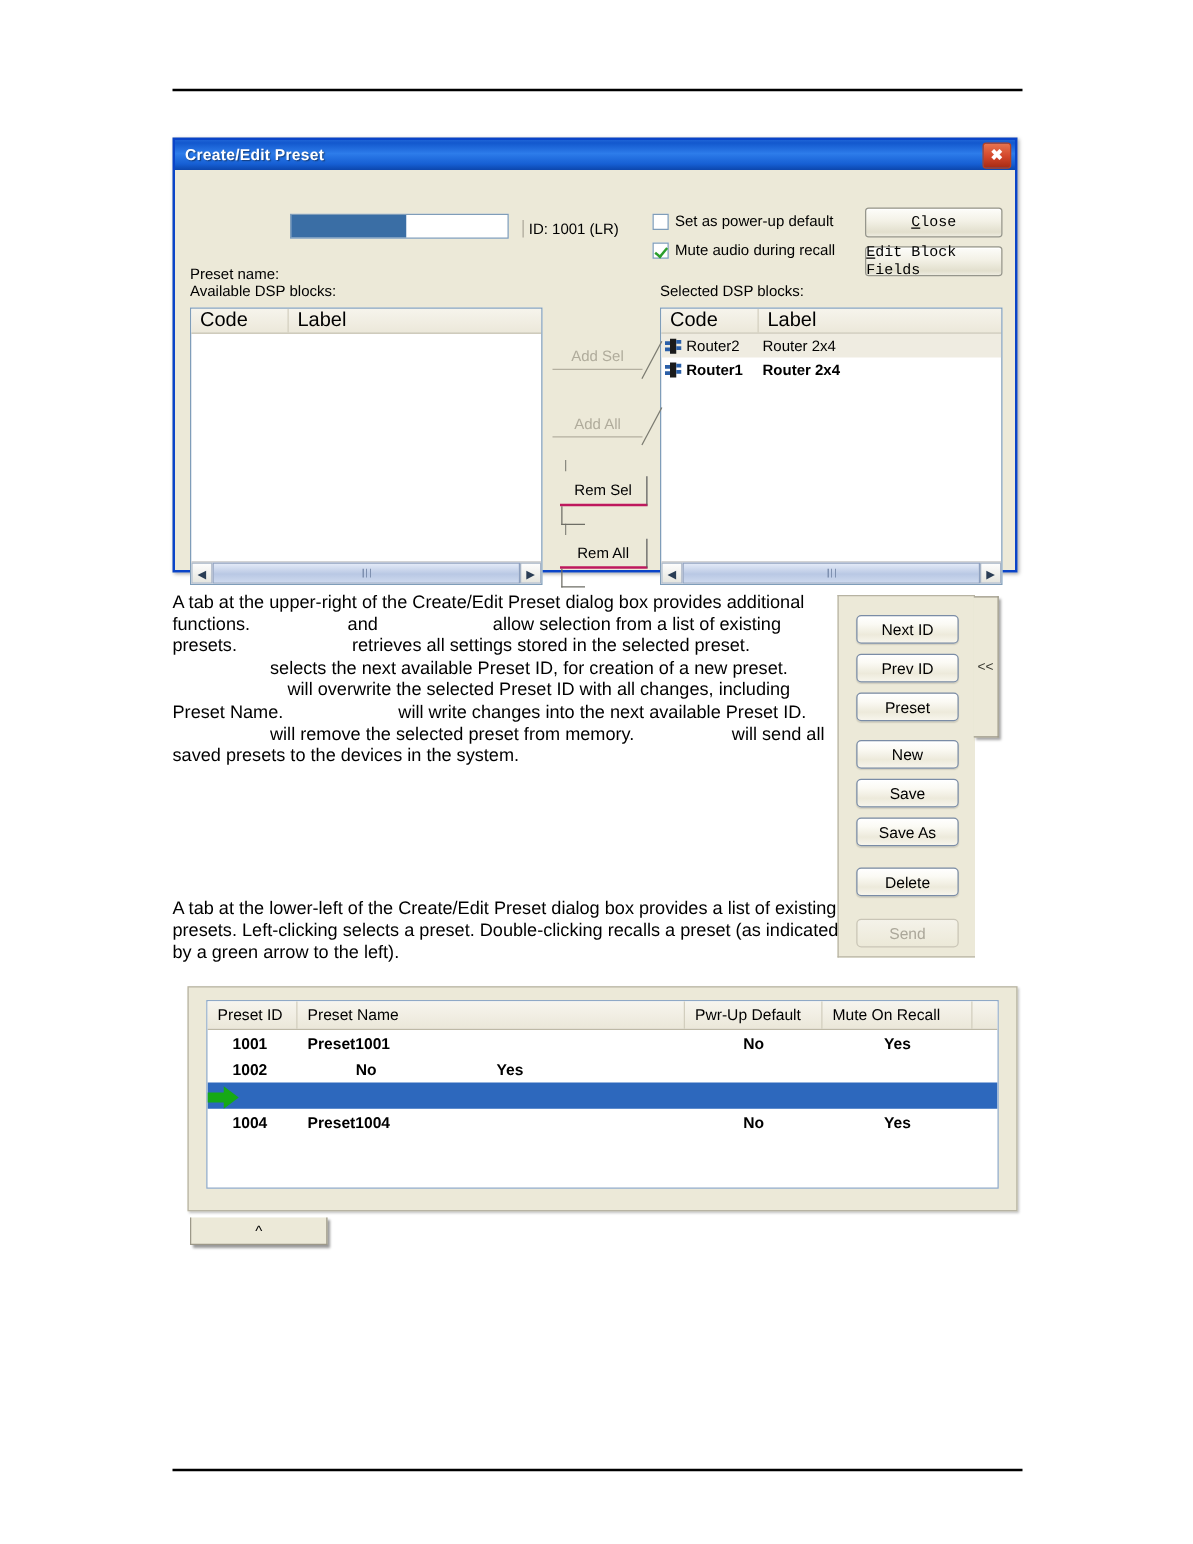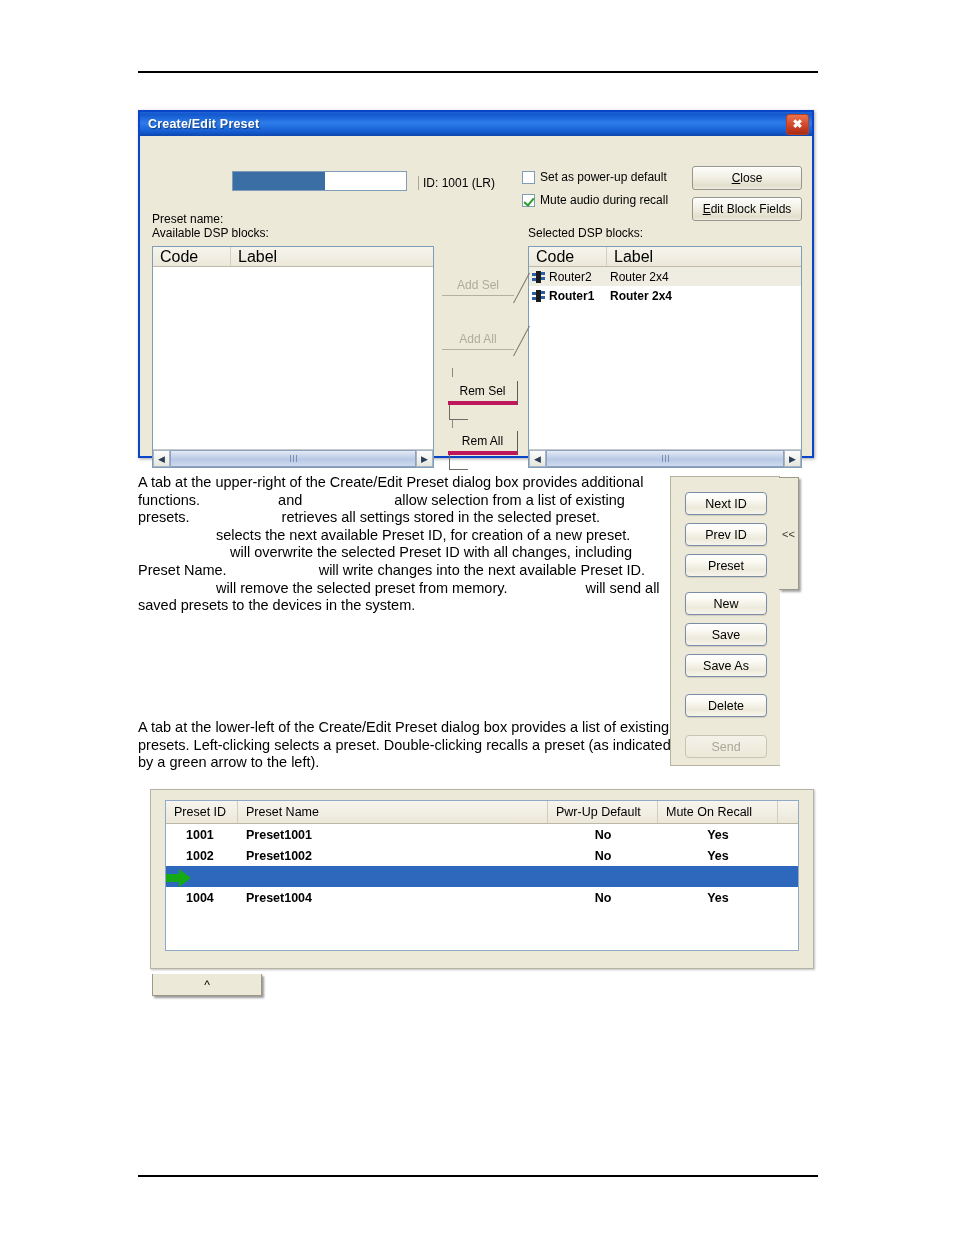--- a/index.html
+++ b/index.html
@@ -145,20 +145,21 @@
     border-radius: 3px;
     background: linear-gradient(180deg,#fdfdfa 0%,#f3f1e6 45%,#e2dfcd 85%,#eeece0 100%);
     font-size: 12px;
     color: #000;
     display: flex;
     align-items: center;
     justify-content: center;
     box-sizing: border-box;
     cursor: pointer;
     box-shadow: inset 0 1px 0 #fff;
+    font-family: Liberation Mono, monospace;
   }
   #btn-close { left: 552px; top: 30px; width: 110px; height: 24px; }
   #btn-edit-block { left: 552px; top: 61px; width: 110px; height: 24px; }
   .u { text-decoration: underline; }
 
   
   #avail-caption { left: 12px; top: 90px; }
   #sel-caption   { left: 388px; top: 90px; }
 
   
@@ -281,21 +282,21 @@
   .mid-btn.ghost {
     color: #b0ac9c;
     border-top: 0; border-left: 0; border-right: 0;
     border-bottom: 1px solid #b4b0a0;
     background: transparent;
   }
   .mid-btn.solid {
     color: #000;
     background: transparent;
     border-right: 1px solid #5c5c5c;
-    border-bottom: 4px solid #be185d;
+    border-bottom: 2px solid #be185d;
   }
   #btn-add-sel { left: 302px; top: 138px; width: 72px; height: 22px; }
   #btn-add-all { left: 302px; top: 192px; width: 72px; height: 22px; }
   #btn-rem-sel { left: 308px; top: 245px; width: 70px; height: 24px; }
   #btn-rem-all { left: 308px; top: 295px; width: 70px; height: 24px; }
   .mid-slash {
     position: absolute;
     width: 1px; height: 34px;
     background: #7a7a70;
     transform: rotate(28deg);
@@ -618,21 +619,20 @@
     </div>
     <div id="preset-rows">
         <div class="pr-row">
           <div class="pr-cell c-id">1001</div>
           <div class="pr-cell c-name">Preset1001</div>
           <div class="pr-cell c-pwr">No</div>
           <div class="pr-cell c-mute">Yes</div>
         </div>
         <div class="pr-row">
           <div class="pr-cell c-id">1002</div>
-          <div class="pr-cell c-name">Preset1002</div>
           <div class="pr-cell c-pwr">No</div>
           <div class="pr-cell c-mute">Yes</div>
         </div>
         <div class="pr-row selected">
           <div class="pr-cell c-id"></div>
           <div class="pr-cell c-name"></div>
           <div class="pr-cell c-pwr"></div>
           <div class="pr-cell c-mute"></div>
         </div>
         <div class="pr-row">

